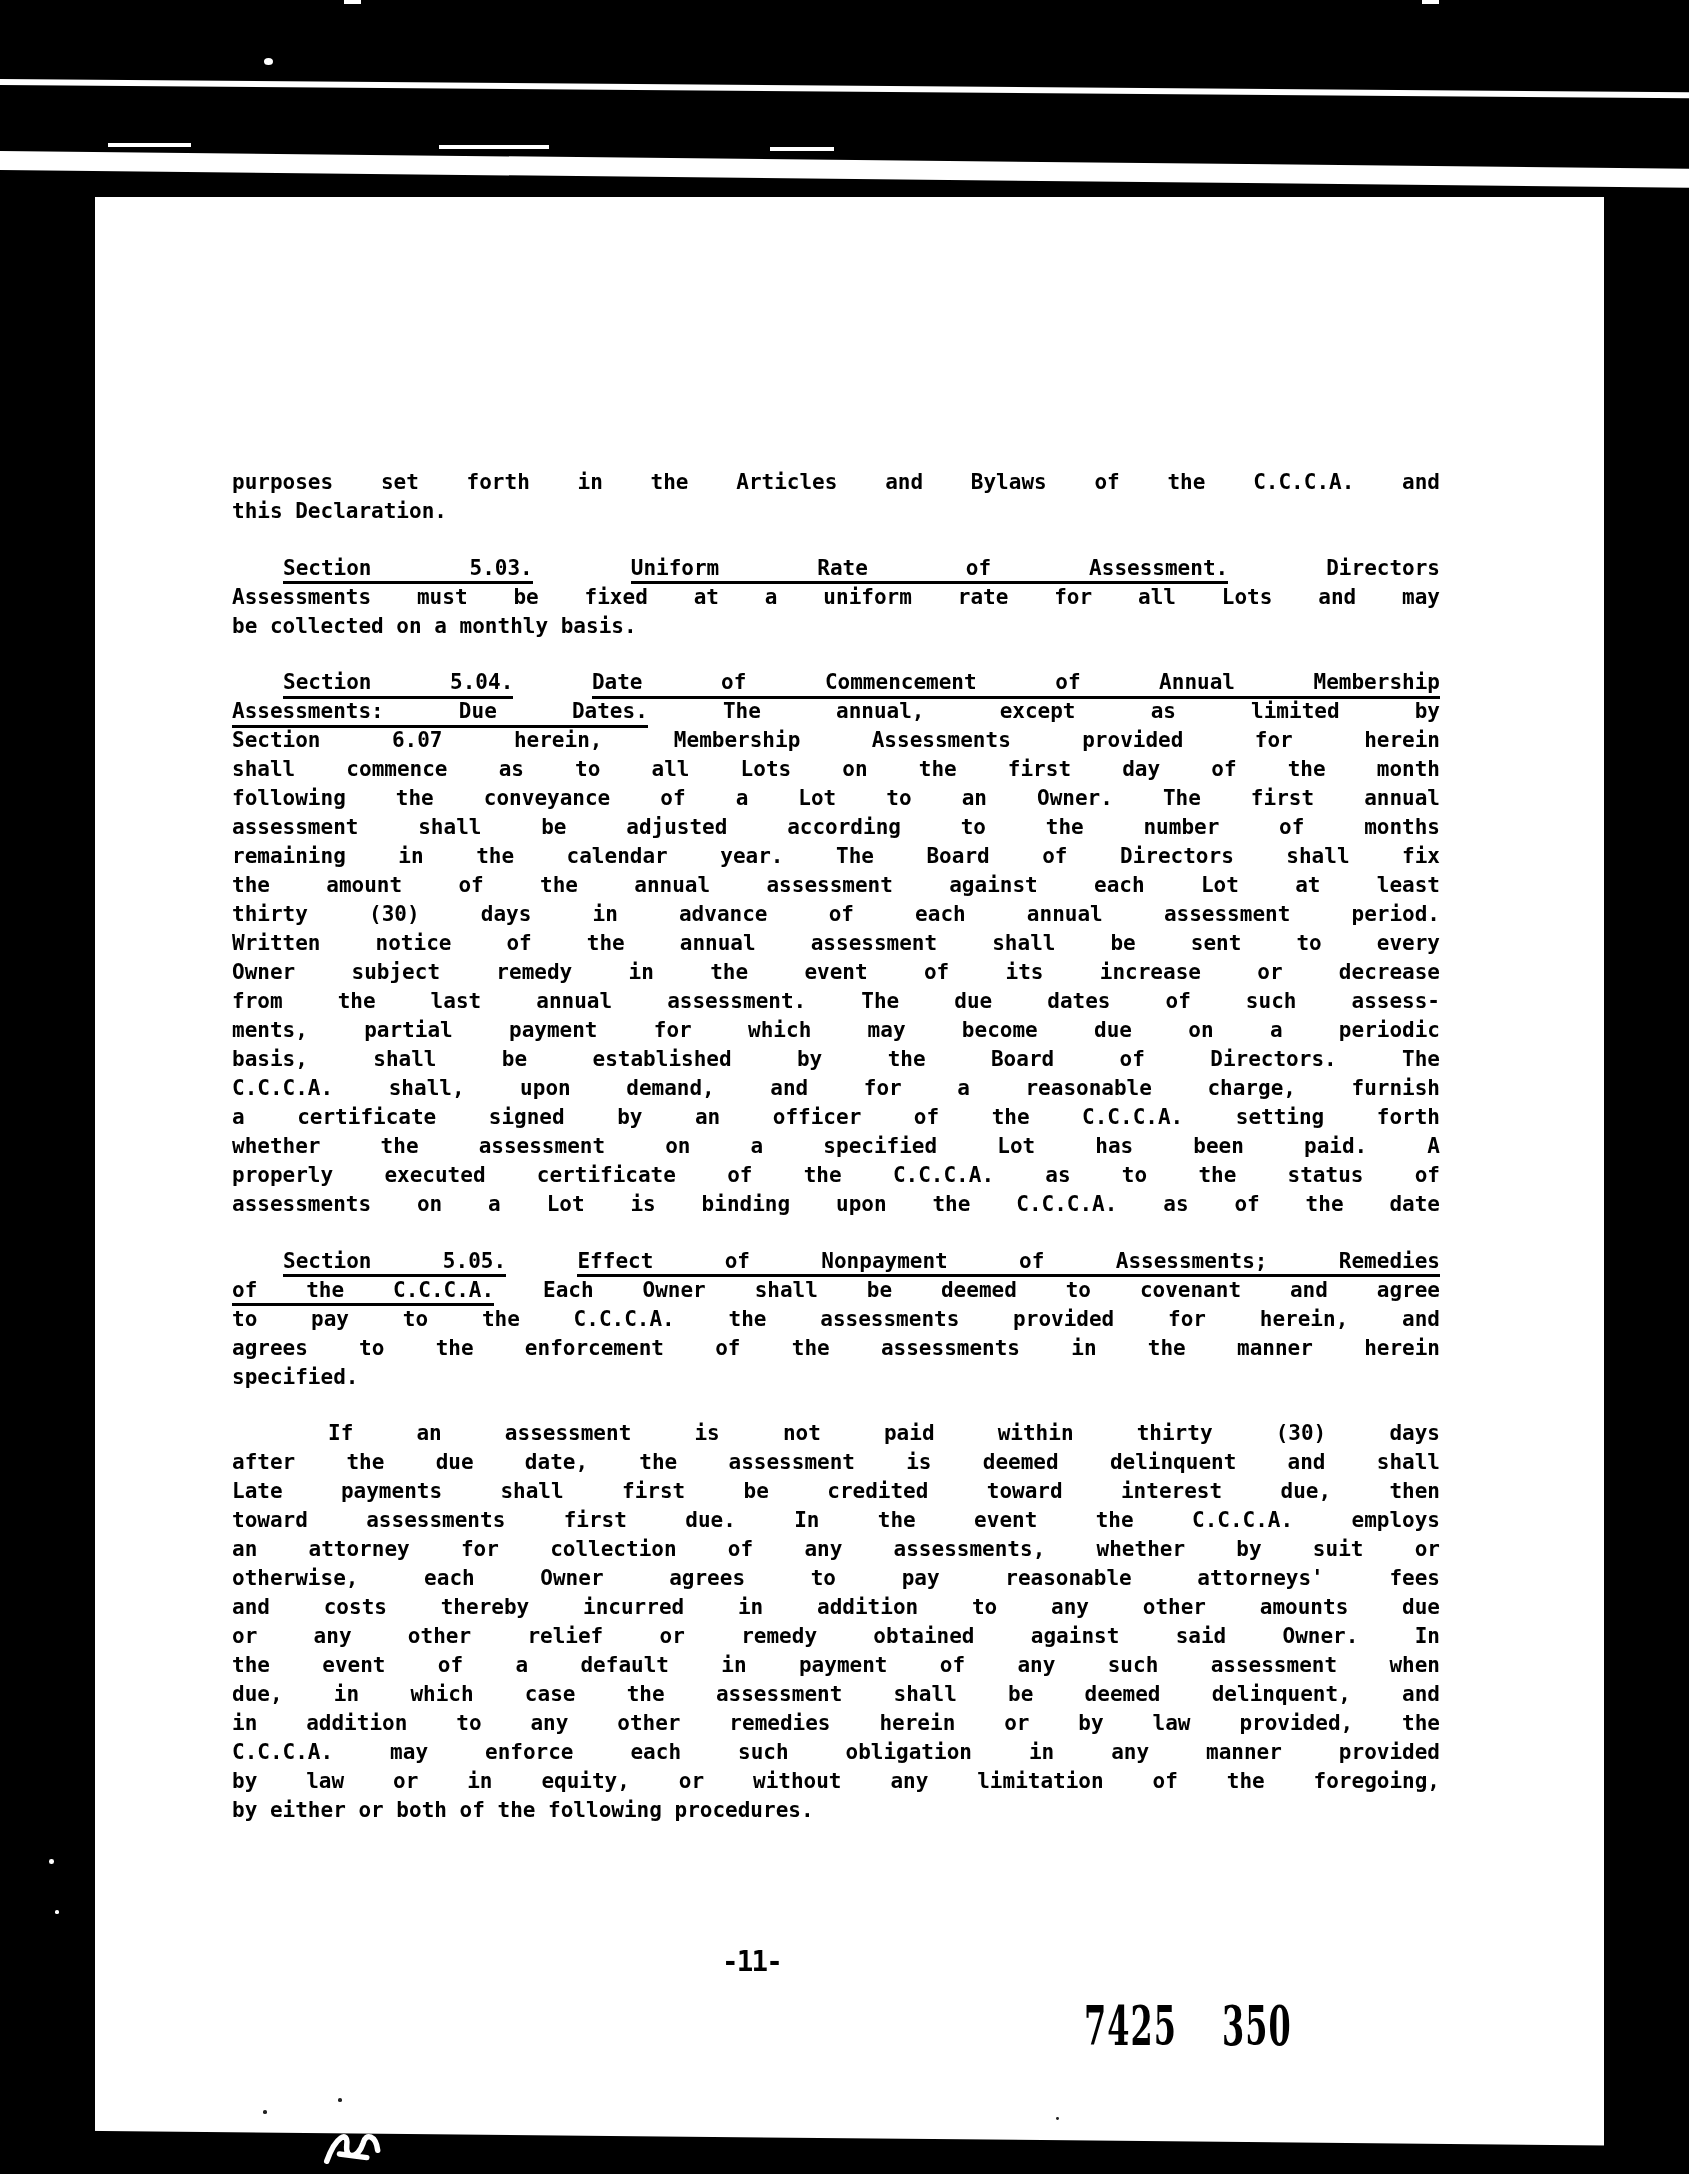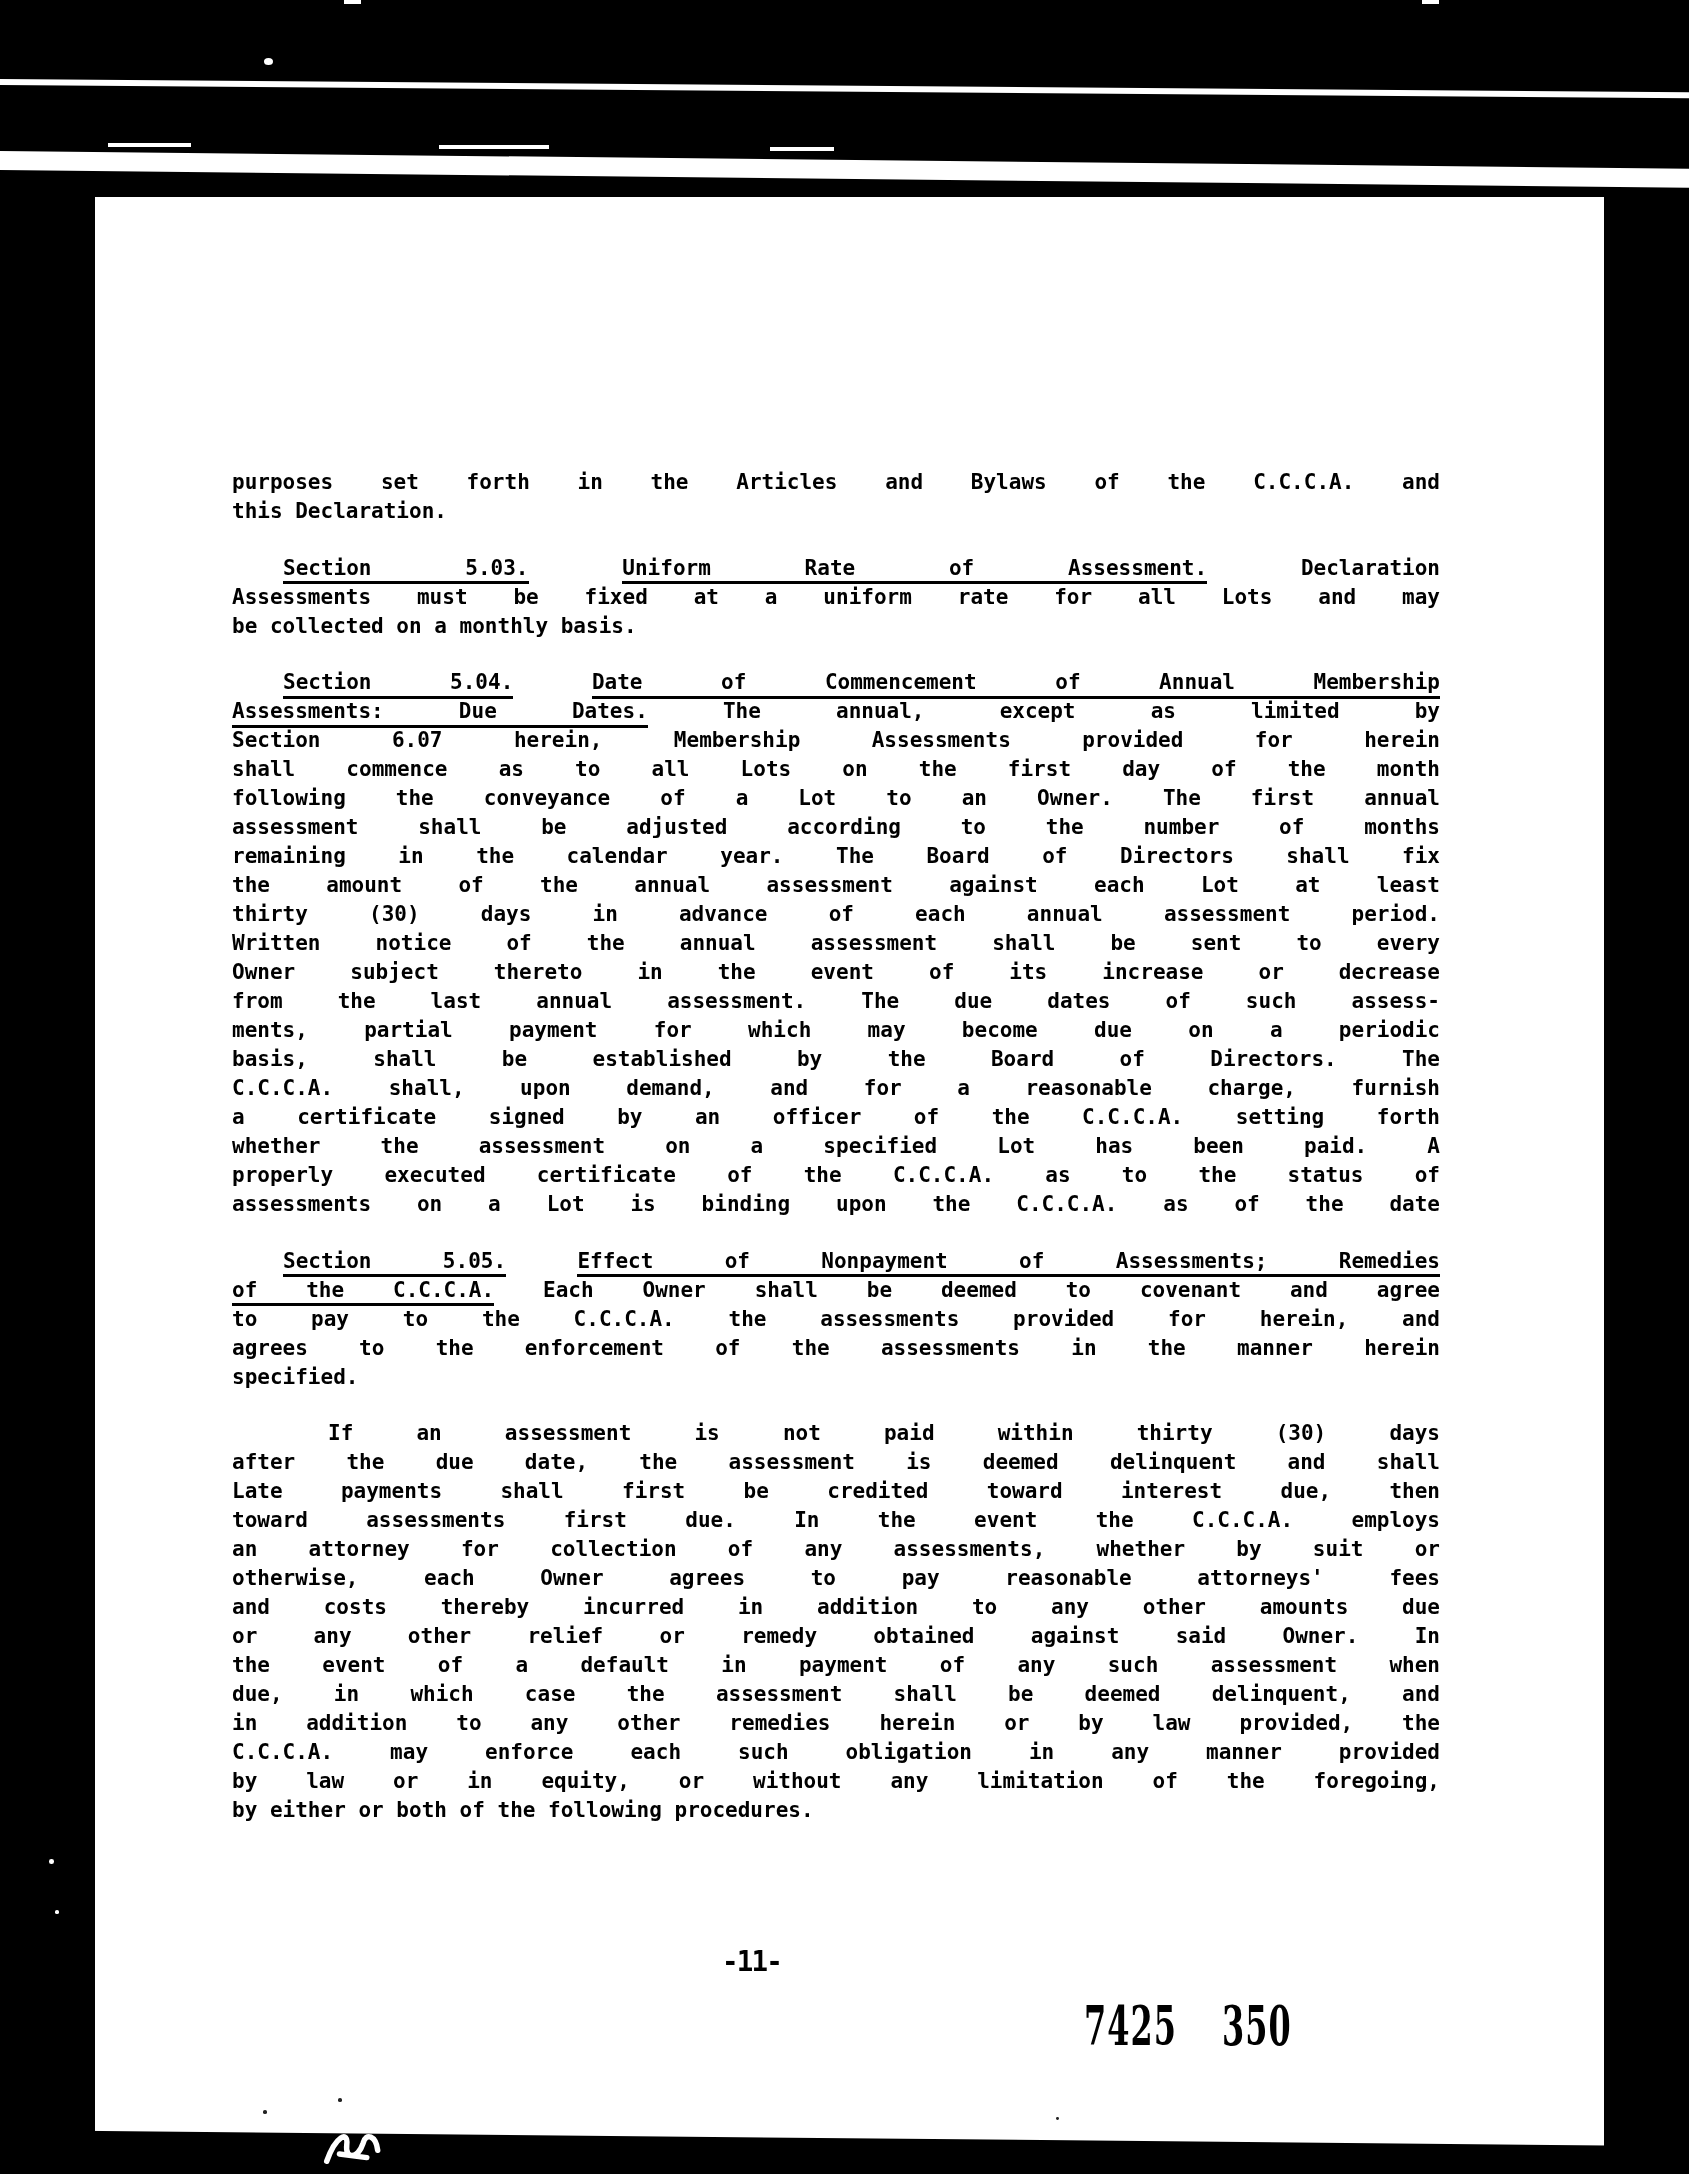--- a/index.html
+++ b/index.html
@@ -45,36 +45,36 @@
   <div class="speck" style="left:264px;top:58px;width:9.2px;height:7.3px;"></div>
   <div class="speck" style="left:49px;top:1859px;width:4.6px;height:4.6px;"></div>
   <div class="speck" style="left:55px;top:1910px;width:3.7px;height:3.7px;"></div>
 
   <div class="textblock">
       <div class="para">
         <div class="line"><span>purposes set forth in the Articles and Bylaws of the C.C.C.A. and</span></div>
         <div class="line noj"><span>this Declaration.</span></div>
       </div>
       <div class="para">
-        <div class="line" style="padding-left: 51px;"><span class="u">Section 5.03.</span><span>  </span><span class="u">Uniform Rate of Assessment.</span><span>  Declaration</span></div>
+        <div class="line" style="padding-left: 51px;"><span class="u">Section 5.03.</span><span>  </span><span class="u">Uniform Rate of Assessment.</span><span>  Directors</span></div>
         <div class="line"><span>Assessments must be fixed at a uniform rate for all Lots and may</span></div>
         <div class="line noj"><span>be collected on a monthly basis.</span></div>
       </div>
       <div class="para">
         <div class="line" style="padding-left: 51px;"><span class="u">Section 5.04.</span><span>  </span><span class="u">Date of Commencement of Annual Membership</span></div>
         <div class="line"><span class="u">Assessments:  Due Dates.</span><span>  The annual, except as limited by</span></div>
         <div class="line"><span>Section 6.07 herein, Membership Assessments provided for herein</span></div>
         <div class="line"><span>shall commence as to all Lots on the first day of the month</span></div>
         <div class="line"><span>following the conveyance of a Lot to an Owner.  The first annual</span></div>
         <div class="line"><span>assessment shall be adjusted according to the number of months</span></div>
         <div class="line"><span>remaining in the calendar year.  The Board of Directors shall fix</span></div>
         <div class="line"><span>the amount of the annual assessment against each Lot at least</span></div>
         <div class="line"><span>thirty (30) days in advance of each annual assessment period.</span></div>
         <div class="line"><span>Written notice of the annual assessment shall be sent to every</span></div>
-        <div class="line"><span>Owner subject thereto in the event of its increase or decrease</span></div>
+        <div class="line"><span>Owner subject remedy in the event of its increase or decrease</span></div>
         <div class="line"><span>from the last annual assessment.  The due dates of such assess-</span></div>
         <div class="line"><span>ments, partial payment for which may become due on a periodic</span></div>
         <div class="line"><span>basis, shall be established by the Board of Directors.  The</span></div>
         <div class="line"><span>C.C.C.A. shall, upon demand, and for a reasonable charge, furnish</span></div>
         <div class="line"><span>a certificate signed by an officer of the C.C.C.A. setting forth</span></div>
         <div class="line"><span>whether the assessment on a specified Lot has been paid.  A</span></div>
         <div class="line"><span>properly executed certificate of the C.C.C.A. as to the status of</span></div>
         <div class="line"><span>assessments on a Lot is binding upon the C.C.C.A. as of the date</span></div>
       </div>
       <div class="para">

